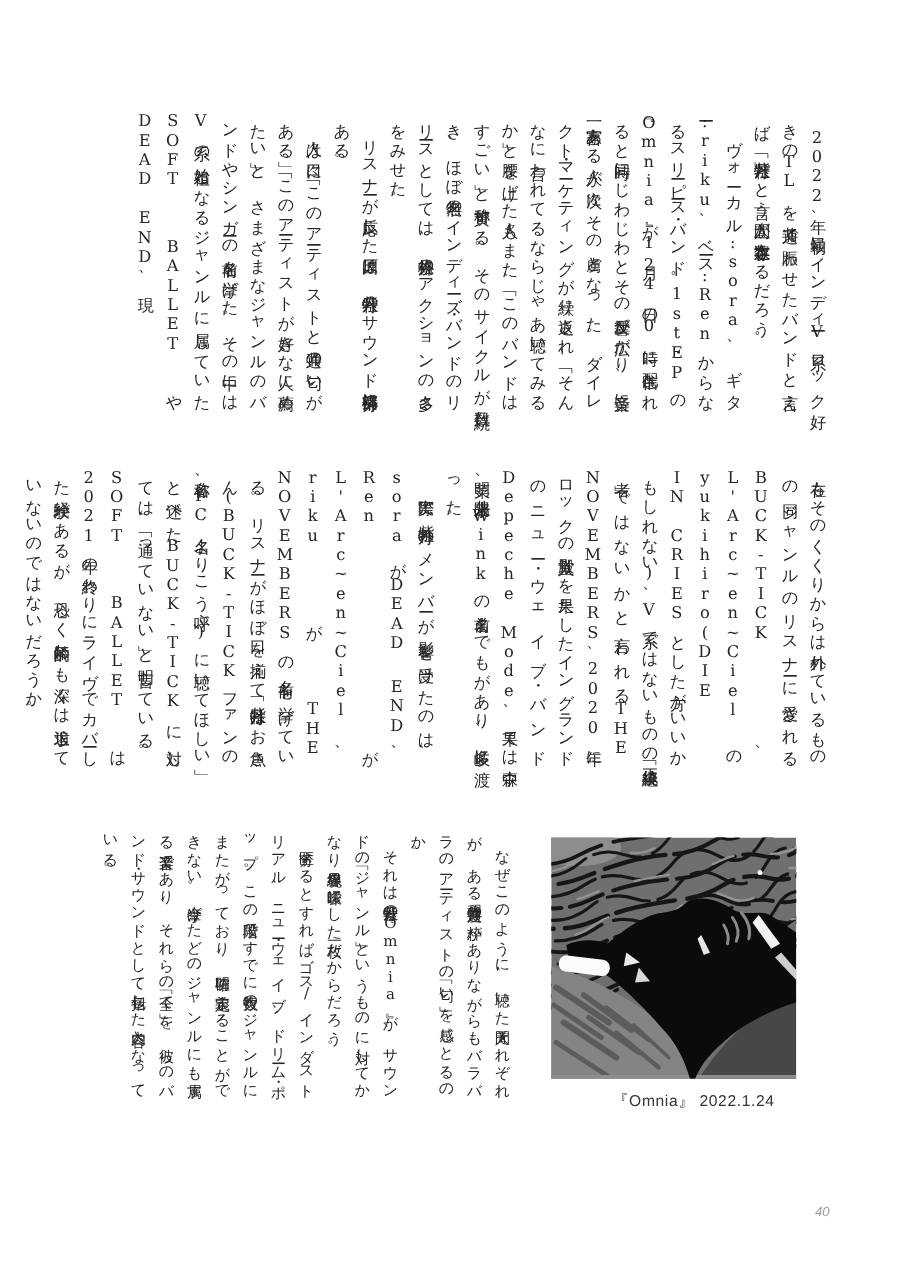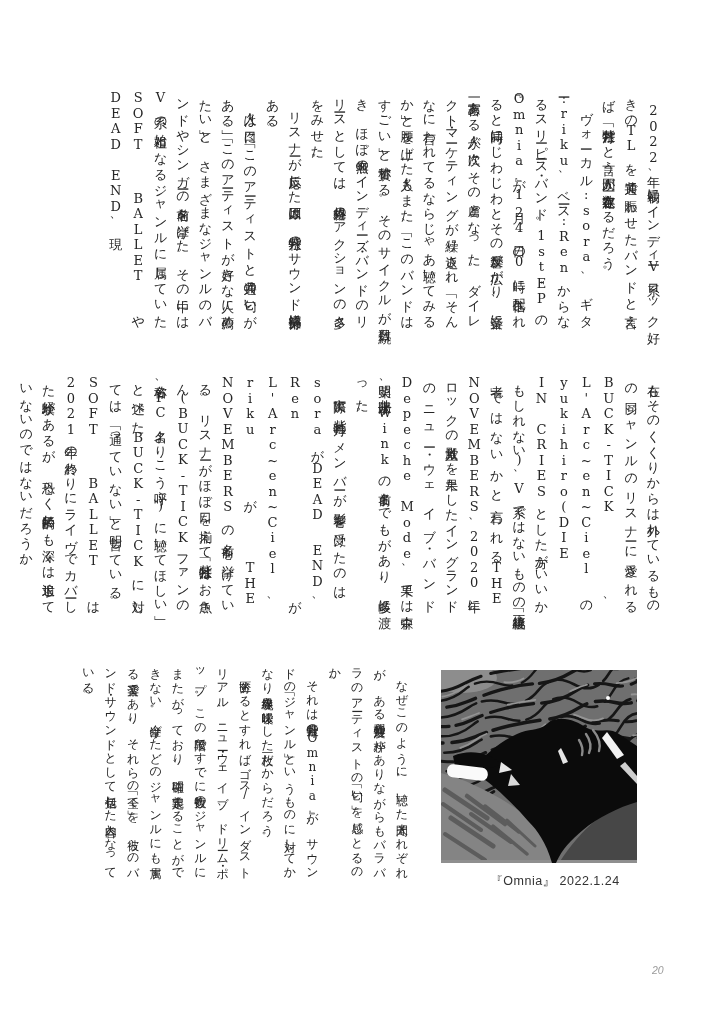--- a/index.html
+++ b/index.html
@@ -118,15 +118,15 @@
         <path d="M152 60 q9 11 6 21"></path>
         <path d="M138 70 q5 8 3 15"></path>
       </g>
       <path d="M166 62 l17 23 l-7 4 l-15 -21 z" fill="#f2f2f2"></path>
       <path d="M184 92 l12 14 l0 8 l-17 -18 z" fill="#cfcfcf"></path>
       <circle cx="167" cy="28" r="2" fill="#ffffff"></circle>
     </svg>
     <figcaption>『Omnia』 2022.1.24</figcaption>
   </figure>
 
-  <div class="pageno">20</div>
+  <div class="pageno">40</div>
 
 </div>
 
 </body></html>

